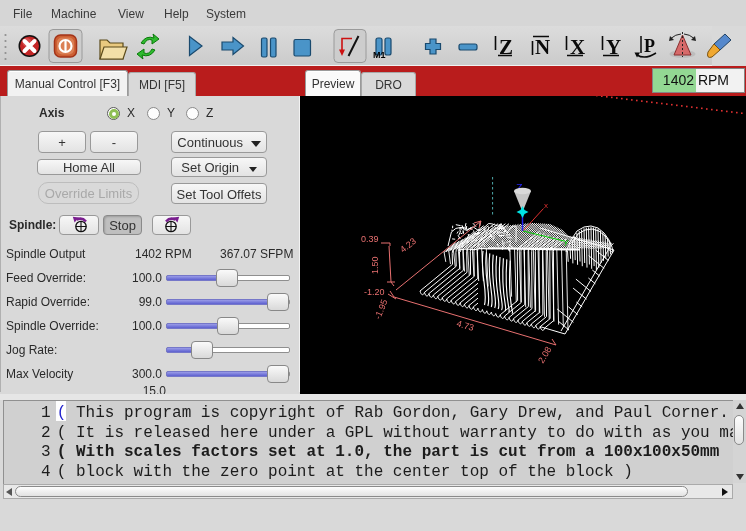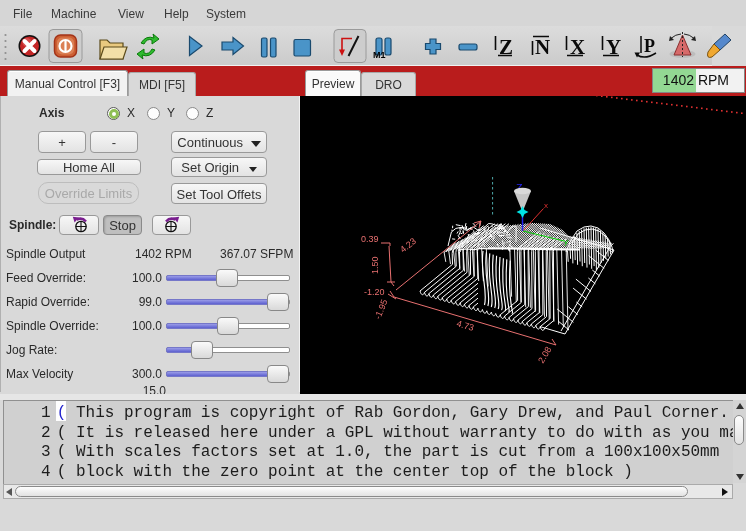--- a/index.html
+++ b/index.html
@@ -545,21 +545,21 @@
 <div id="gview" class="abs">
     <div style="position:absolute;left:0;top:0;width:746px;height:6px;background:#e6e6e6;"></div>
   <div id="gtext">
     <div style="position:absolute;left:51.8px;top:0px;width:10.4px;height:20.3px;background:#fff;"></div>
     <div class="gn" style="top:3px;">1</div>
     <div class="gn" style="top:22.7px;">2</div>
     <div class="gn" style="top:42.4px;">3</div>
     <div class="gn" style="top:62.1px;">4</div>
     <div class="gl" style="top:3px;"><span style="color:#2222cc;">(</span> This program is copyright of Rab Gordon, Gary Drew, and Paul Corner.</div>
     <div class="gl" style="top:22.7px;">( It is released here under a GPL without warranty to do with as you may</div>
-    <div class="gl" style="top:42.4px;">( With scales factors set at 1.0, the part is cut from a 100x100x50mm</div>
+    <div class="gl" style="top:42.4px;font-weight:bold;">( With scales factors set at 1.0, the part is cut from a 100x100x50mm</div>
     <div class="gl" style="top:62.1px;">( block with the zero point at the center top of the block )</div>
   </div>
   <div class="sb" style="left:733px;top:6px;width:13px;height:83px;"></div>
     <div class="arr" style="left:736px;top:9px;border-left:4px solid transparent;border-right:4px solid transparent;border-bottom:6px solid #333;"></div>
     <div class="thumb" style="left:734px;top:21px;width:10px;height:30px;"></div>
     <div class="arr" style="left:736px;top:80px;border-left:4px solid transparent;border-right:4px solid transparent;border-top:6px solid #333;"></div>
     <div class="sb" style="left:3px;top:90px;width:730px;height:15px;background:#e8e8e8;border:1px solid #aaa;box-sizing:border-box;"></div>
     <div class="arr" style="left:6px;top:94px;border-top:4px solid transparent;border-bottom:4px solid transparent;border-right:6px solid #555;"></div>
     <div class="thumb" style="left:15px;top:91.5px;width:673px;height:11px;border-radius:6px;"></div>
     <div class="arr" style="left:722px;top:94px;border-top:4px solid transparent;border-bottom:4px solid transparent;border-left:6px solid #111;"></div>

